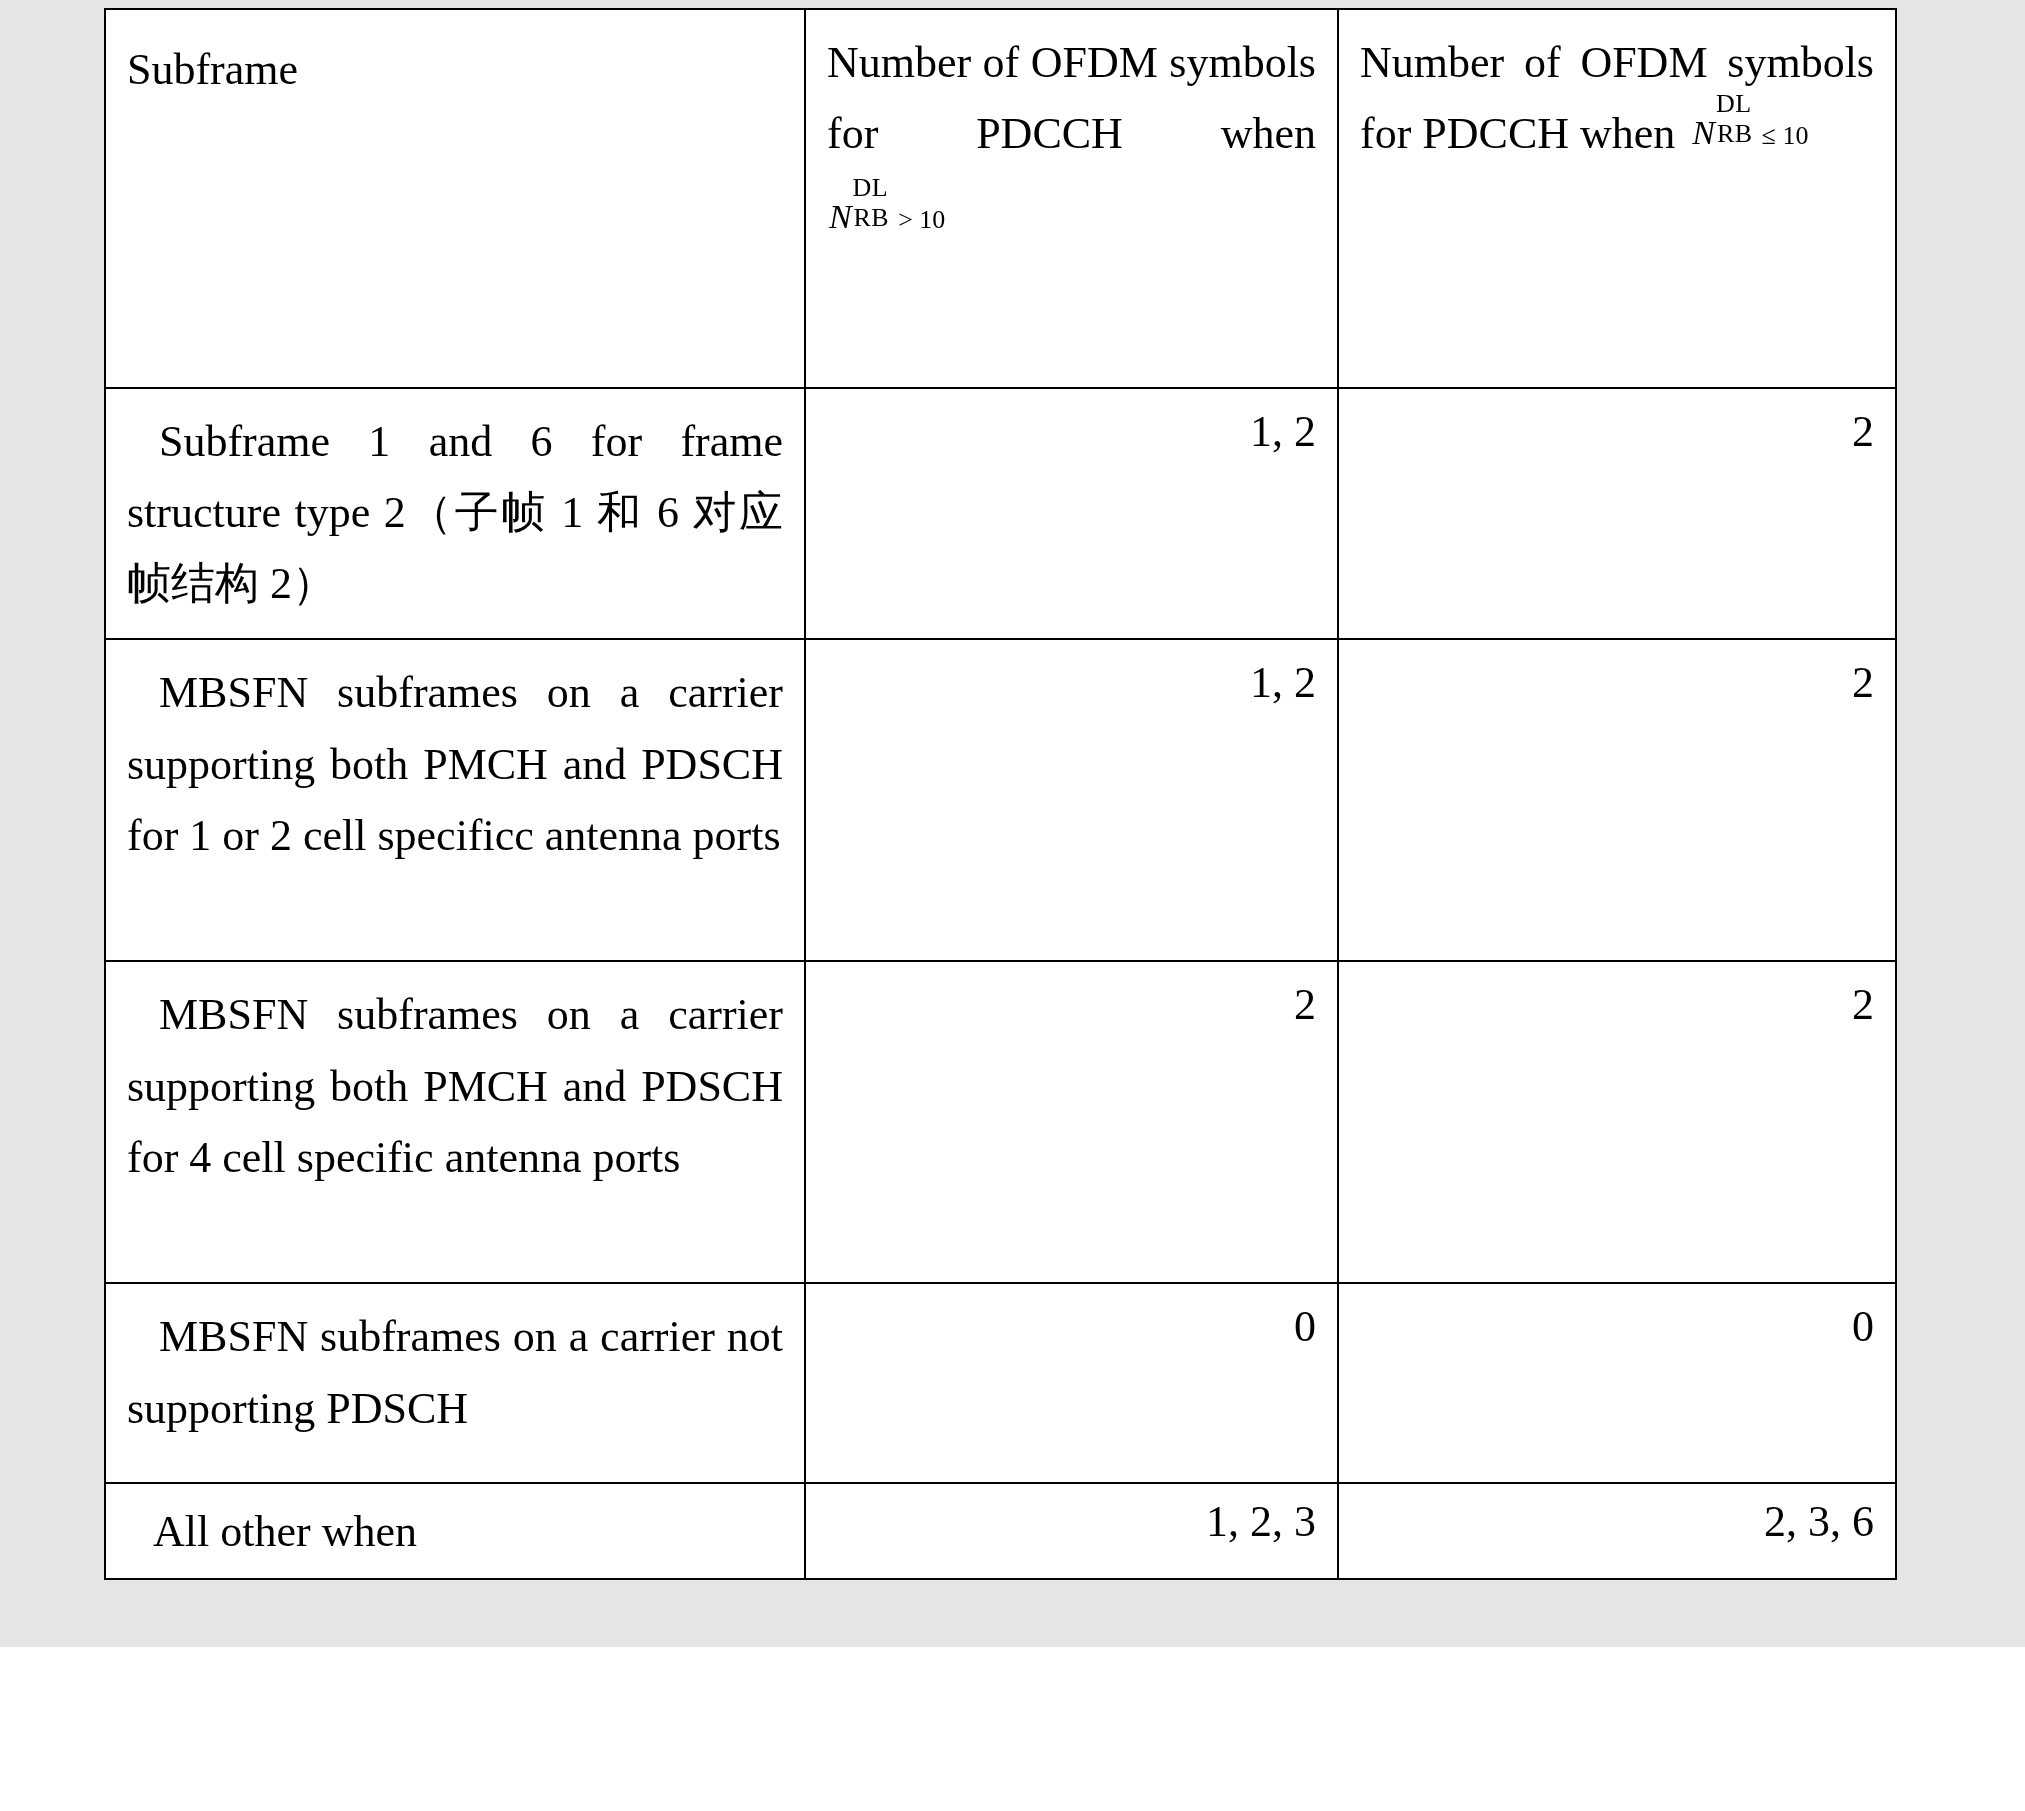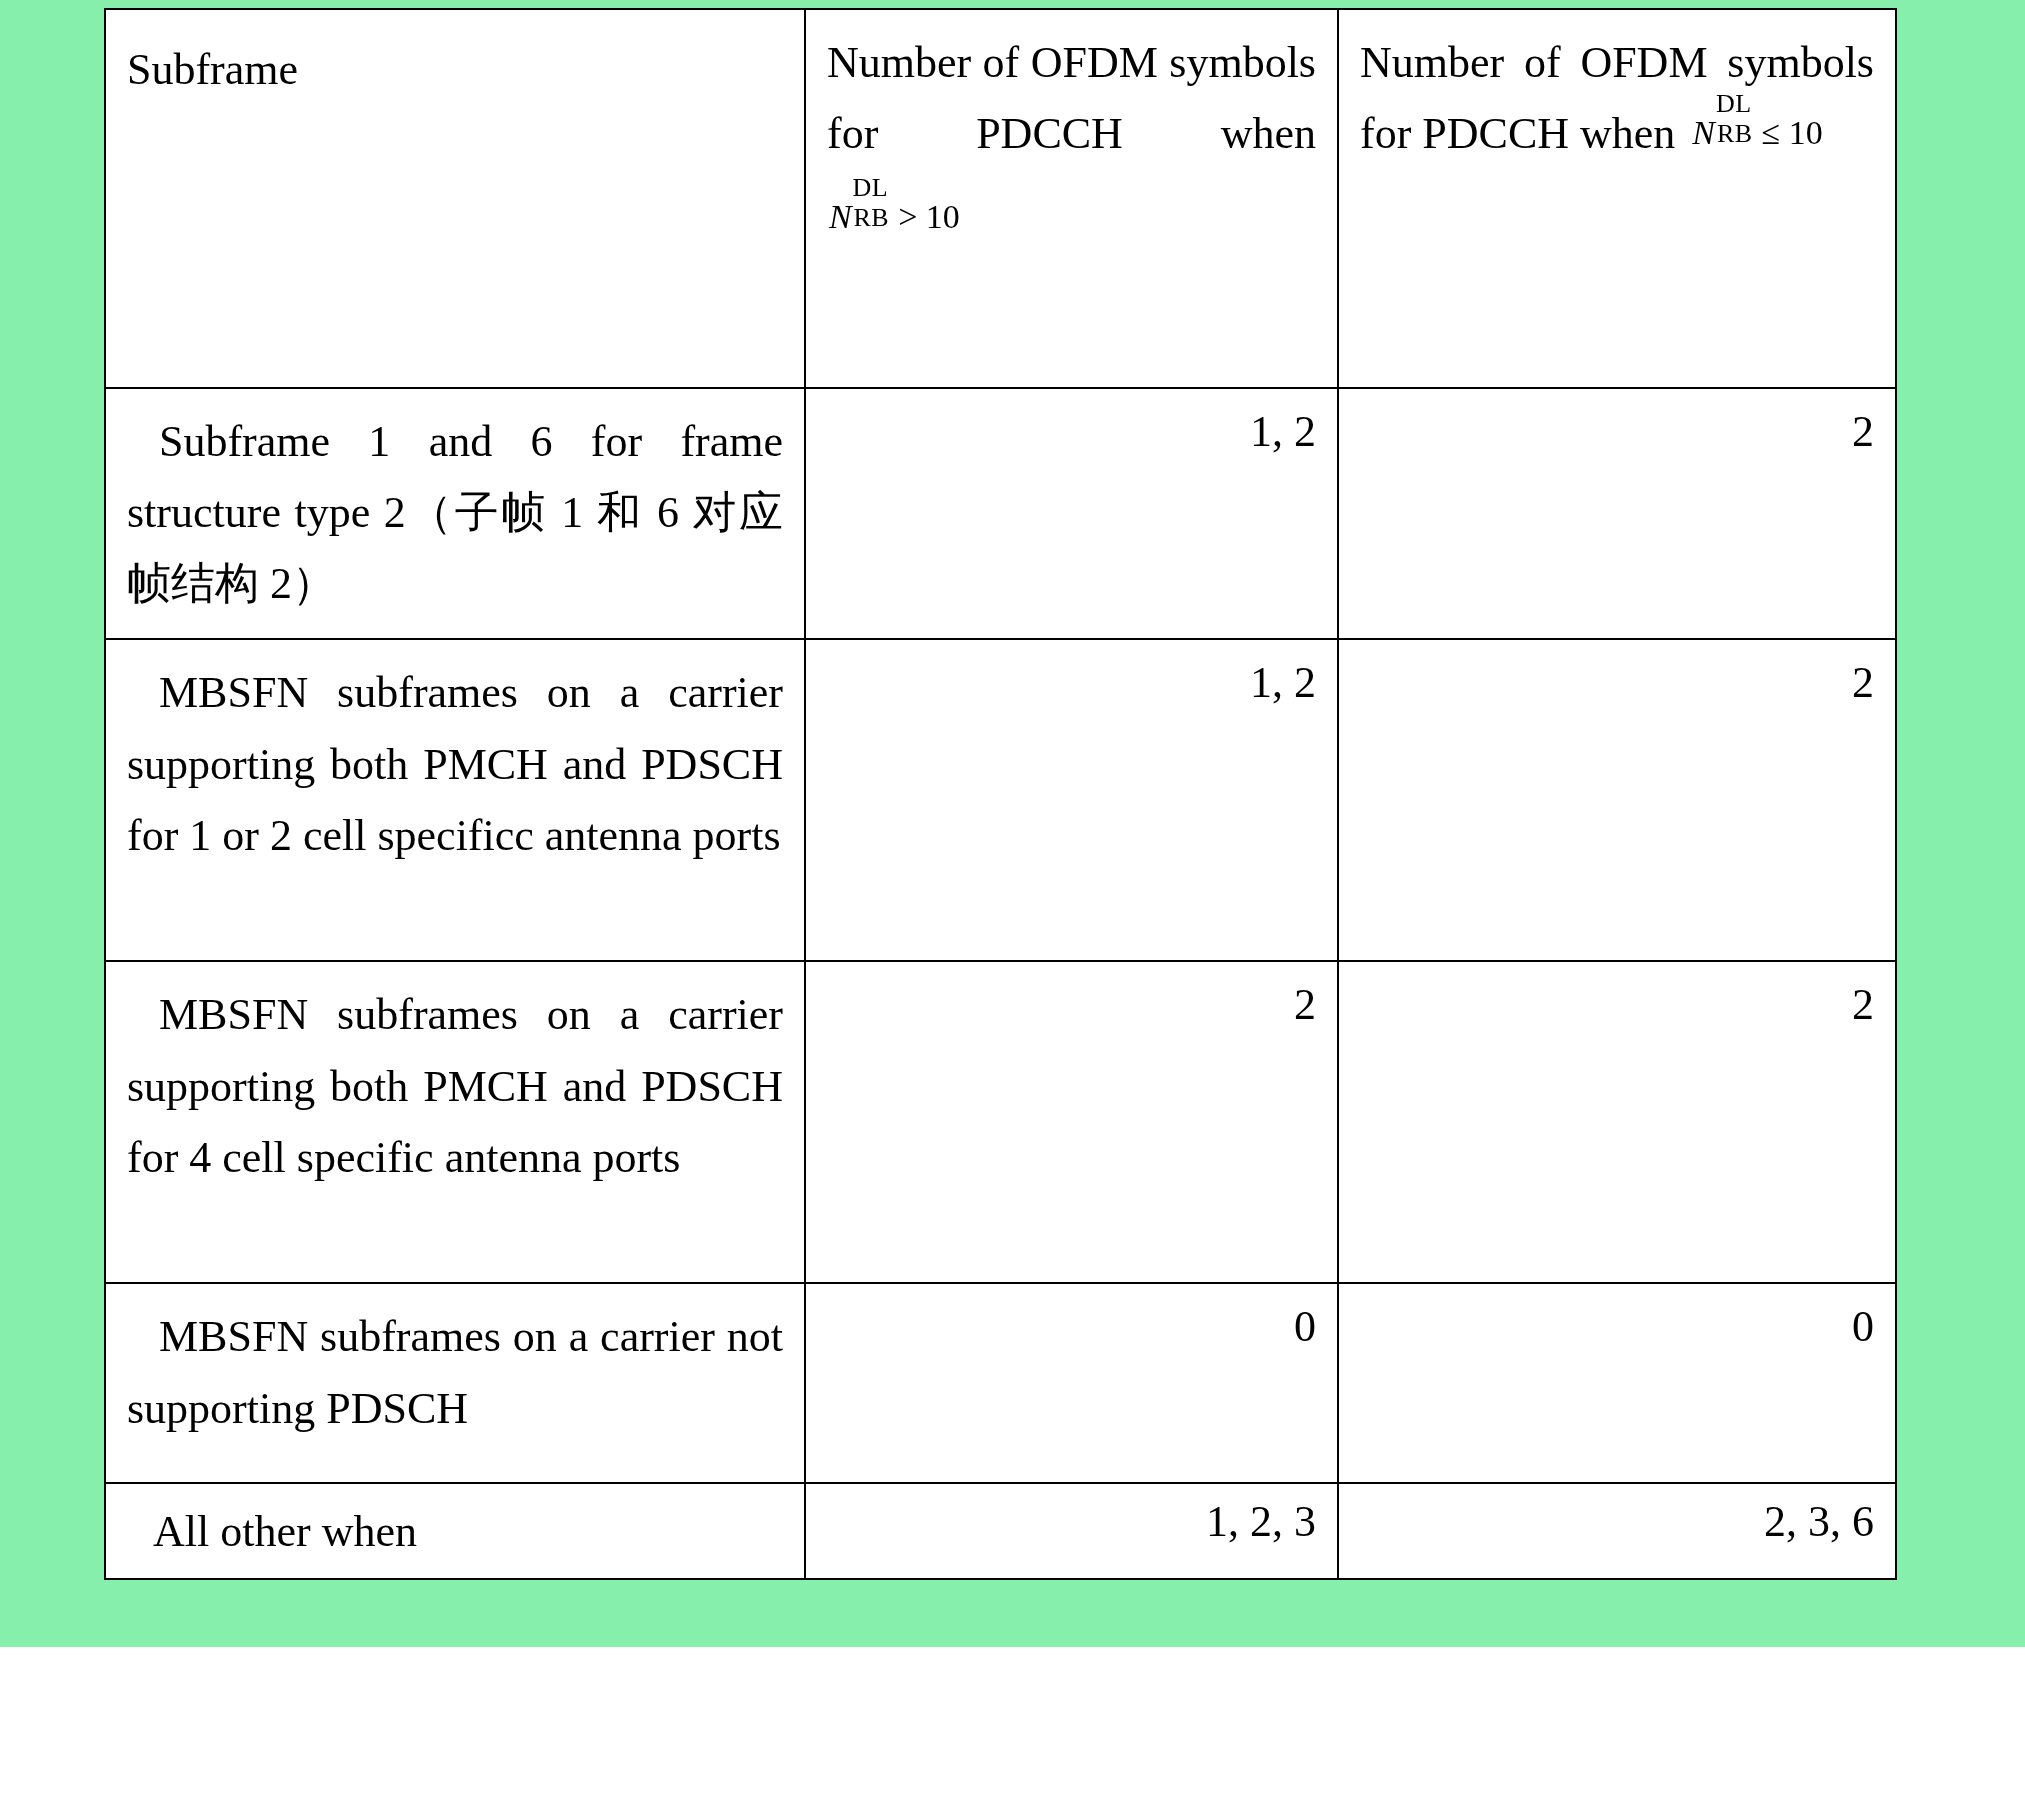--- a/index.html
+++ b/index.html
@@ -12,21 +12,21 @@
     height: 1812px;
     font-family: "Liberation Serif", "DejaVu Serif", serif;
     color: #000000;
     overflow: hidden;
   }
 
   .page {
     position: relative;
     width: 2025px;
     height: 1647px;
-    background: #86efac;
+    background: #e5e5e5;
   }
 
   
   .spec-table {
     position: absolute;
     left: 104px;
     top: 7.5px;
     width: 1791px;
     border-collapse: collapse;
     table-layout: fixed;
@@ -114,21 +114,21 @@
     position: absolute;
     left: 1.9px;
     top: 11.3px;
     font-size: 26px;
     font-style: normal;
     line-height: 1;
     letter-spacing: 0.5px;
   }
   .math .rel {
     font-style: normal;
-    font-size: 34px;
+    font-size: 26px;
     padding-left: 5.6px;
   }
 
   
   .math-line {
     margin-top: 24.5px;
     margin-left: 1.9px;
     height: 53px;
   }
   

